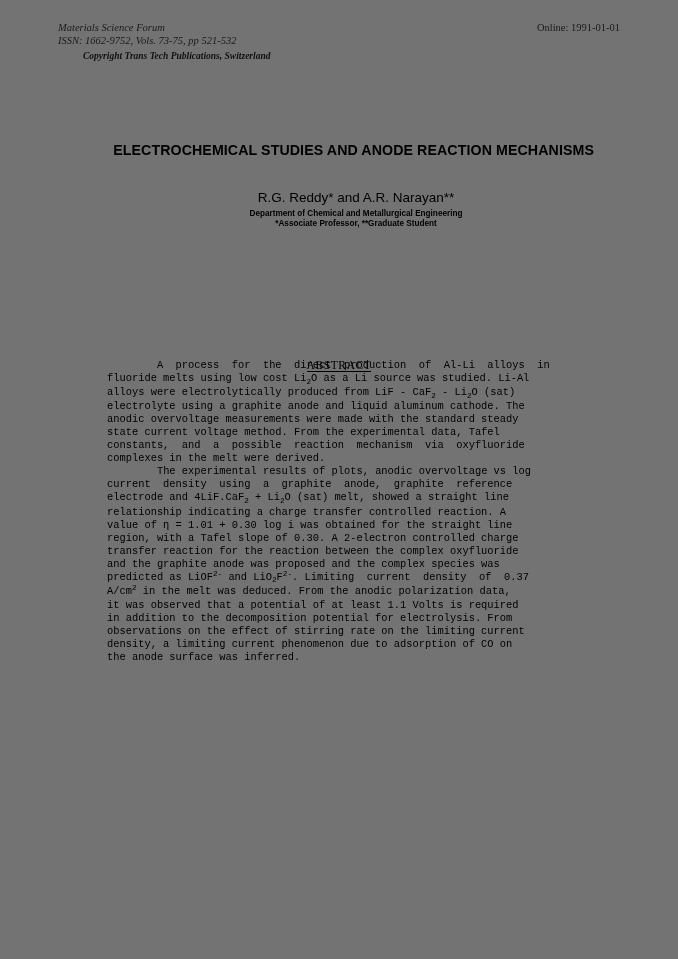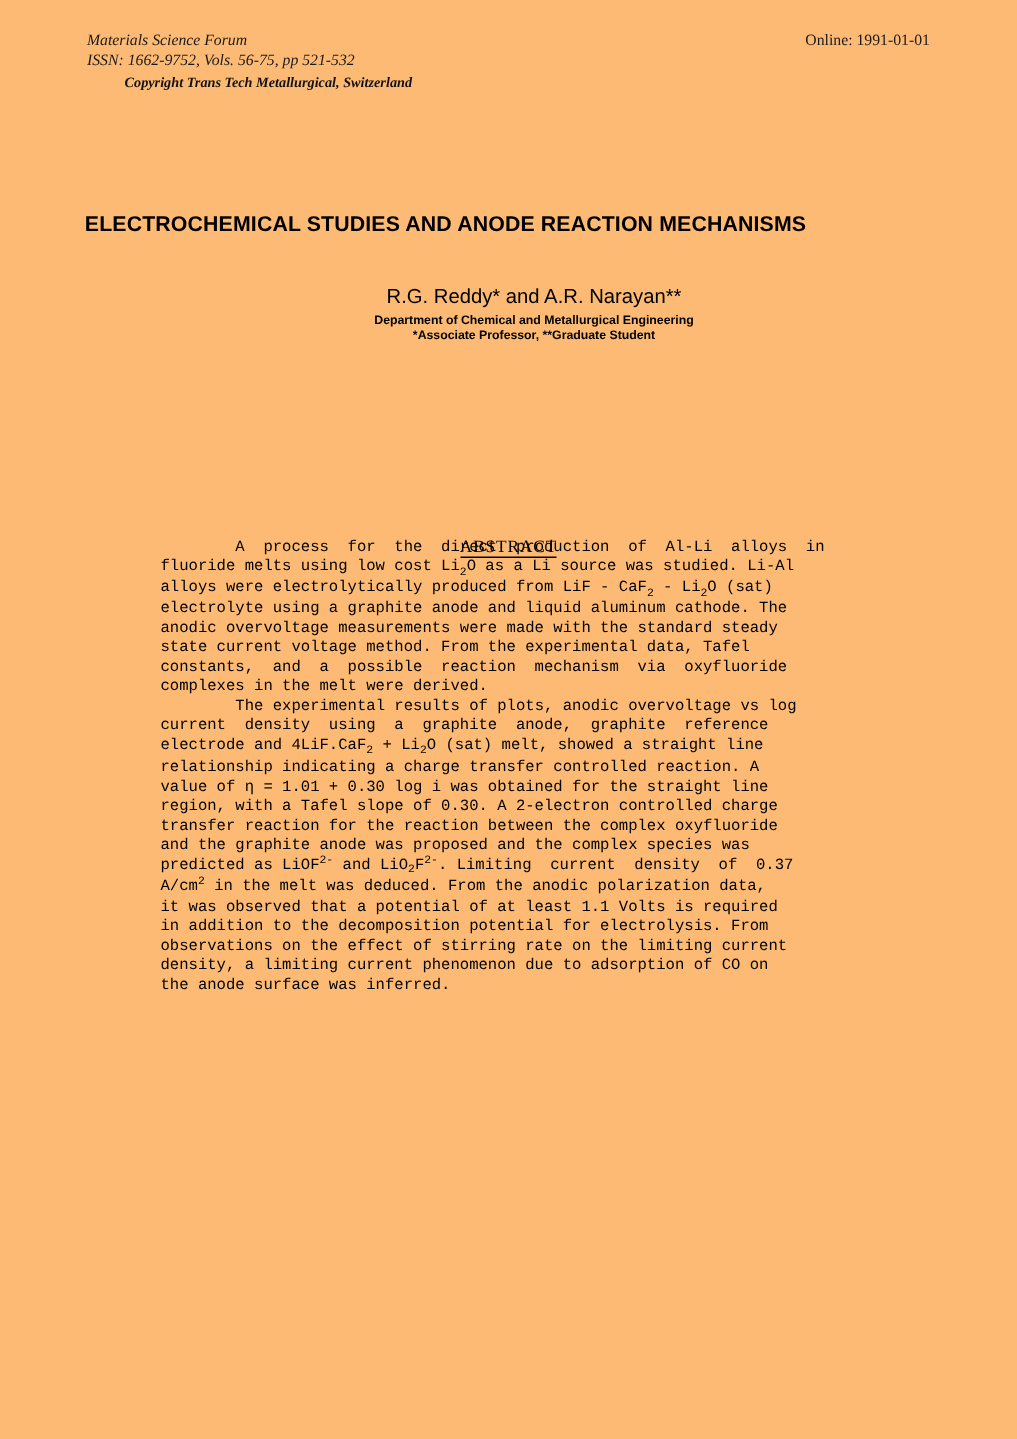--- a/index.html
+++ b/index.html
@@ -13,21 +13,21 @@
     position: relative;
     font-family: "Liberation Serif", serif;
     color: #000000;
     overflow: hidden;
   }
 
   .page {
     position: relative;
     width: 678px;
     height: 959px;
-    background: #fdba74;
+    background: #737373;
   }
 
   
   .pub-header {
     position: absolute;
     left: 58px;
     top: 22px;
     width: 562px;
   }
   .pub-header-row {
@@ -63,21 +63,21 @@
     color: #111111;
     white-space: nowrap;
   }
 
   
   .title-block {
     position: absolute;
     left: 0;
     top: 140px;
     width: 594px;
-    text-align: center;
+    text-align: right;
   }
   .title-line {
     font-family: "Liberation Sans", sans-serif;
     font-weight: bold;
     font-size: 14.2px;
     line-height: 20px;
     letter-spacing: 0.1px;
     color: #000000;
   }
   .title-line sub {
@@ -161,25 +161,25 @@
 </style>
 </head>
 <body>
 
 <div class="page">
 
   <div class="pub-header">
     <div class="pub-header-row">
       <div class="pub-left">
         <div>Materials Science Forum</div>
-        <div>ISSN: 1662-9752, Vols. 56-75, pp 521-532</div>
+        <div>ISSN: 1662-9752, Vols. 73-75, pp 521-532</div>
       </div>
       <div class="pub-right">Online: 1991-01-01</div>
     </div>
-    <div class="pub-copyright">Copyright Trans Tech Metallurgical, Switzerland</div>
+    <div class="pub-copyright">Copyright Trans Tech Publications, Switzerland</div>
   </div>
 
   <div class="title-block">
     <div class="title-line">ELECTROCHEMICAL STUDIES AND ANODE REACTION MECHANISMS</div>
   </div>
 
   <div class="author-block">
     <div class="author-names">R.G. Reddy* and A.R. Narayan**</div>
     <div class="author-affil">
       <div>Department of Chemical and Metallurgical Engineering</div>

